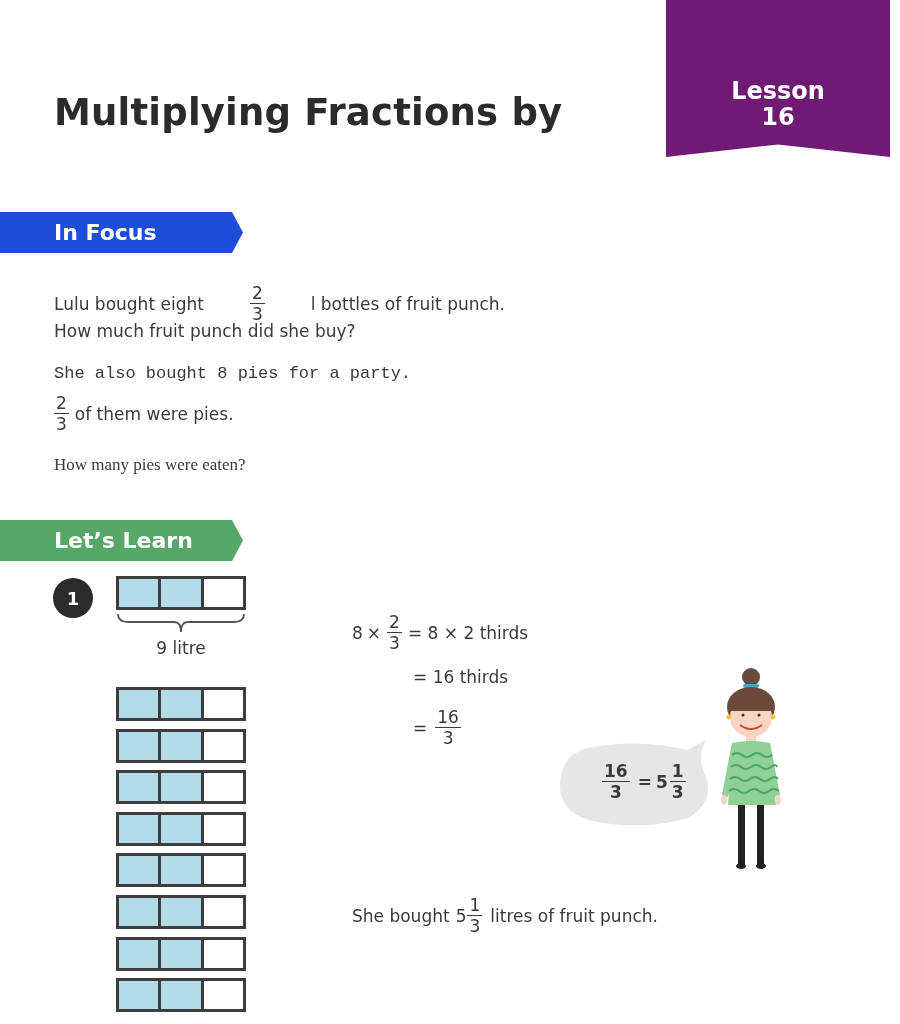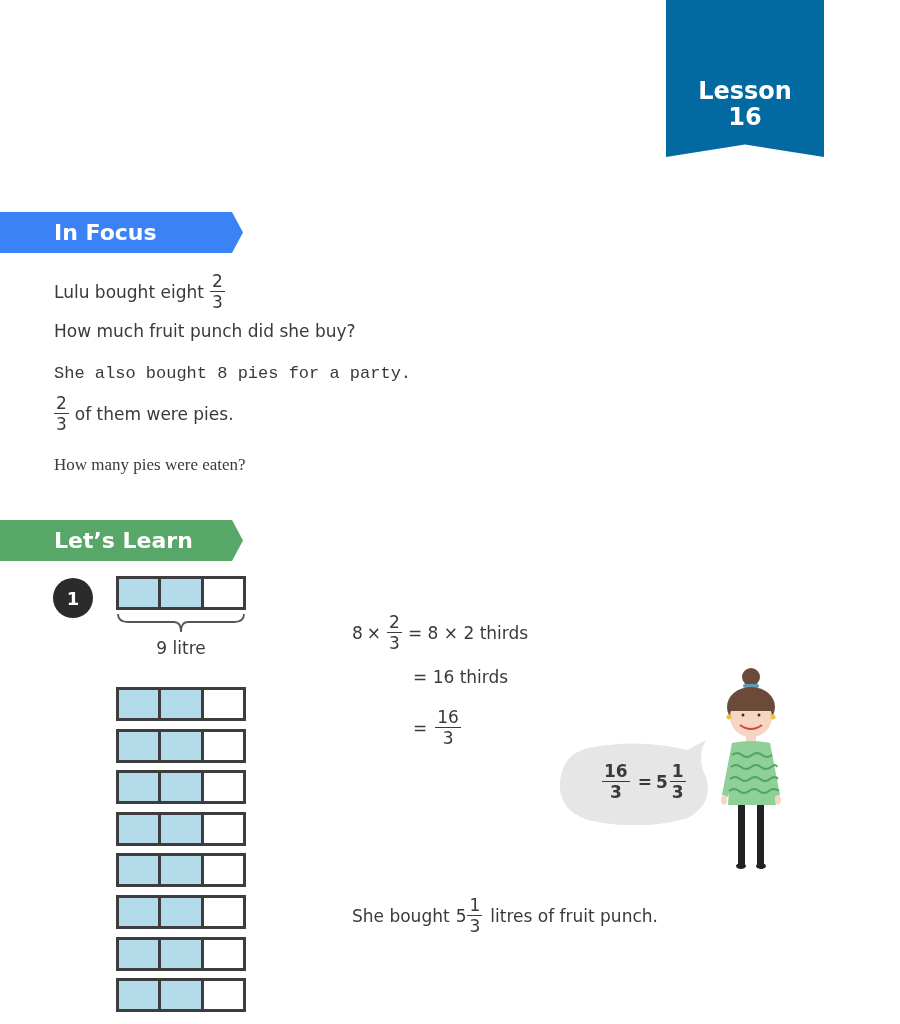--- a/index.html
+++ b/index.html
@@ -1,40 +1,40 @@
 <!DOCTYPE html>
 <html><head>
 <meta charset="utf-8">
 <style>
   * { box-sizing: border-box; margin: 0; padding: 0; }
   html, body { width: 900px; height: 1024px; background: #ffffff; overflow: hidden; }
   body { position: relative; font-family: "DejaVu Sans", sans-serif; color: #2b2b2b; }
 
   .lesson-banner {
-    position: absolute; left: 666px; top: 0; width: 158px; height: 157px;
-    background: #0369a1;
+    position: absolute; left: 666px; top: 0; width: 224px; height: 157px;
+    background: #701a75;
     clip-path: polygon(0 0, 100% 0, 100% 100%, 50% 92%, 0 100%);
     color: #fff; text-align: center;
     font-family: "DejaVu Sans", sans-serif; font-weight: bold; font-size: 24px; line-height: 26px;
     padding-top: 78px;
   }
 
   .page-title {
     position: absolute; left: 54px; top: 88px; width: 600px;
     font-family: "DejaVu Sans", sans-serif; font-weight: bold; font-size: 37px; line-height: 50px;
     color: #2b2b2b; letter-spacing: 0.2px;
   }
 
   .section-tab {
     position: absolute; left: 0; height: 41px; width: 243px;
     clip-path: polygon(0 0, 232px 0, 243px 50%, 232px 100%, 0 100%);
     color: #fff; font-weight: bold; font-size: 22px; line-height: 41px;
     padding-left: 54px;
   }
-  .tab-focus { top: 212px; background: #3b82f6; }
+  .tab-focus { top: 212px; background: #1d4ed8; }
   .tab-learn { top: 520px; background: #57a868; }
 
   .text-line { position: absolute; left: 54px; font-size: 17px; color: #3a3a3a; white-space: nowrap; display: flex; align-items: center; }
   .frac { display: inline-flex; flex-direction: column; align-items: center; margin: 0 6px; font-size: 17px; line-height: 18px; }
   .frac .num { padding: 0 2px 1px; border-bottom: 1.5px solid #3a3a3a; }
   .frac .den { padding-top: 1px; }
 
   .q-badge {
     position: absolute; left: 53px; top: 578px; width: 40px; height: 40px; border-radius: 50%;
     background: #2b2b2b; color: #fff; font-weight: bold; font-size: 18px;
@@ -66,30 +66,32 @@
 </style>
 </head>
 <body>
 
 <div class="lesson-banner">
   <div>Lesson</div>
   <div>16</div>
 </div>
 
 <h1 class="page-title">
+  <div>Multiplying Fractions by</div>
 </h1>
 
 <div class="section-tab tab-focus">In Focus</div>
 
-<div class="text-line" style="top:272px;">
+<div class="text-line" style="top:284px;gap:40px;">
   <span>Lulu bought eight</span>
   <span class="frac">
     <span class="num">2</span>
     <span class="den">3</span>
   </span>
+  <span>l bottles of fruit punch.</span>
 </div>
 <div class="text-line" style="top:321px;">How much fruit punch did she buy?</div>
 <div class="text-line" style="top:364px;font-family:Liberation Mono, monospace;">She also bought 8 pies for a party.</div>
 <div class="text-line" style="top:394px; left:48px;">
   <span class="frac">
     <span class="num">2</span>
     <span class="den">3</span>
   </span>
   <span>of them were pies.</span>
 </div>

